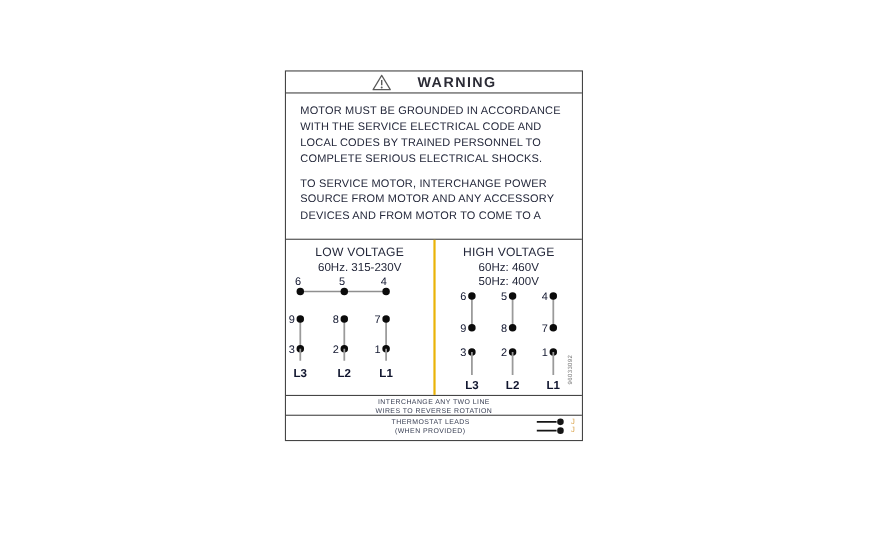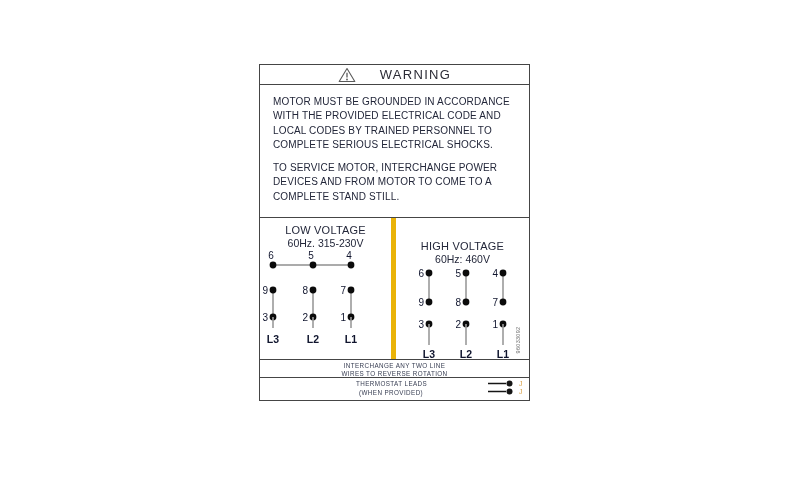--- a/index.html
+++ b/index.html
@@ -4,34 +4,34 @@
 <style>
   * { margin:0; padding:0; box-sizing:border-box; }
   body { background:#ffffff; font-family:"Liberation Sans","DejaVu Sans",sans-serif; }
   .page { position:relative; width:800px; height:492px; background:#ffffff; overflow:hidden; }
 
   .label { position:absolute; left:259px; top:64px; width:271px; height:337px;
            border:1px solid #454545; background:#ffffff; }
 
   
   .hdr { height:20px; border-bottom:1px solid #454545; display:flex; align-items:center;
-         justify-content:center; gap:24px; }
+         justify-content:center; gap:24px;font-weight:bold; }
   .hdr-title { font-size:13px; letter-spacing:1.3px; color:#2b2b35; }
   .tri { display:flex; align-items:center; }
 
   
   .body-text { height:133px; border-bottom:1px solid #454545; padding:10px 0 0 13px; }
   .para { margin-bottom:9px; }
   .tline { font-size:10px; line-height:14.3px; letter-spacing:0.15px; color:#23273a; white-space:nowrap; }
 
   
   .diagrams { height:142px; border-bottom:1px solid #454545; display:flex; }
   .diag { position:relative; }
-  .diag.low  { width:136px; border-right:5px solid #eab308; padding-top:6px; }
-  .diag.high { width:133px; padding-top:6px;margin-top:16px; }
+  .diag.low  { width:136px; border-right:2px solid #eab308; padding-top:6px; }
+  .diag.high { width:133px; padding-top:6px; }
   .diag-title { text-align:center; font-size:11px; line-height:13px; color:#23273a; letter-spacing:0.2px; }
   .diag-sub   { text-align:center; font-size:10.5px; line-height:12.5px; color:#23273a; }
   .wiring { display:block; }
   .wiring text { font-size:10px; fill:#10152e; }
   .wiring text.llabel { font-size:10.5px; font-weight:600; }
   .wiring line.conn { stroke:#9a9a9a; stroke-width:1.6; }
   .wiring line.bus  { stroke:#8f8f8f; stroke-width:1.4; }
   .wiring circle { fill:#0b0b0b; }
   .wiring text.pn { font-size:5.5px; fill:#707070; letter-spacing:0.3px; }
 
@@ -61,28 +61,28 @@
           <line x1="9" y1="5.8" x2="9" y2="10.4" stroke="#5a5a5a" stroke-width="1.3"></line>
           <circle cx="9" cy="12.5" r="0.9" fill="#5a5a5a"></circle>
         </svg>
       </span>
       <span class="hdr-title">WARNING</span>
     </div>
 
     <div class="body-text">
       <div class="para">
         <div class="tline">MOTOR MUST BE GROUNDED IN ACCORDANCE</div>
-        <div class="tline">WITH THE PROVIDED ELECTRICAL CODE AND</div>
+        <div class="tline">WITH THE SERVICE ELECTRICAL CODE AND</div>
         <div class="tline">LOCAL CODES BY TRAINED PERSONNEL TO</div>
         <div class="tline">COMPLETE SERIOUS ELECTRICAL SHOCKS.</div>
       </div>
       <div class="para">
         <div class="tline">TO SERVICE MOTOR, INTERCHANGE POWER</div>
+        <div class="tline">SOURCE FROM MOTOR AND ANY ACCESSORY</div>
         <div class="tline">DEVICES AND FROM MOTOR TO COME TO A</div>
-        <div class="tline">COMPLETE STAND STILL.</div>
       </div>
     </div>
 
     <div class="diagrams">
 
       <div class="diag low">
         <div class="diag-title">LOW VOLTAGE</div>
         <div class="diag-sub">60Hz. 315-230V</div>
         <svg class="wiring" width="135" height="105" viewBox="0 0 135 105">
 
@@ -114,20 +114,21 @@
           <line class="conn" x1="91" y1="67" x2="91" y2="78"></line>
           <text class="llabel" x="13" y="93" text-anchor="middle">L3</text>
           <text class="llabel" x="53" y="93" text-anchor="middle">L2</text>
           <text class="llabel" x="91" y="93" text-anchor="middle">L1</text>
         </svg>
       </div>
 
       <div class="diag high">
         <div class="diag-title">HIGH VOLTAGE</div>
         <div class="diag-sub">60Hz: 460V</div>
+        <div class="diag-sub">50Hz: 400V</div>
         <svg class="wiring" width="133" height="100" viewBox="0 0 133 100">
 
           <line class="conn" x1="33" y1="7" x2="33" y2="36"></line>
           <line class="conn" x1="70" y1="7" x2="70" y2="36"></line>
           <line class="conn" x1="107" y1="7" x2="107" y2="36"></line>
           <text x="28" y="10.5" text-anchor="end">6</text>
           <text x="65" y="10.5" text-anchor="end">5</text>
           <text x="102" y="10.5" text-anchor="end">4</text>
           <circle cx="33" cy="7" r="3.4"></circle>
             <circle cx="70" cy="7" r="3.4"></circle>

